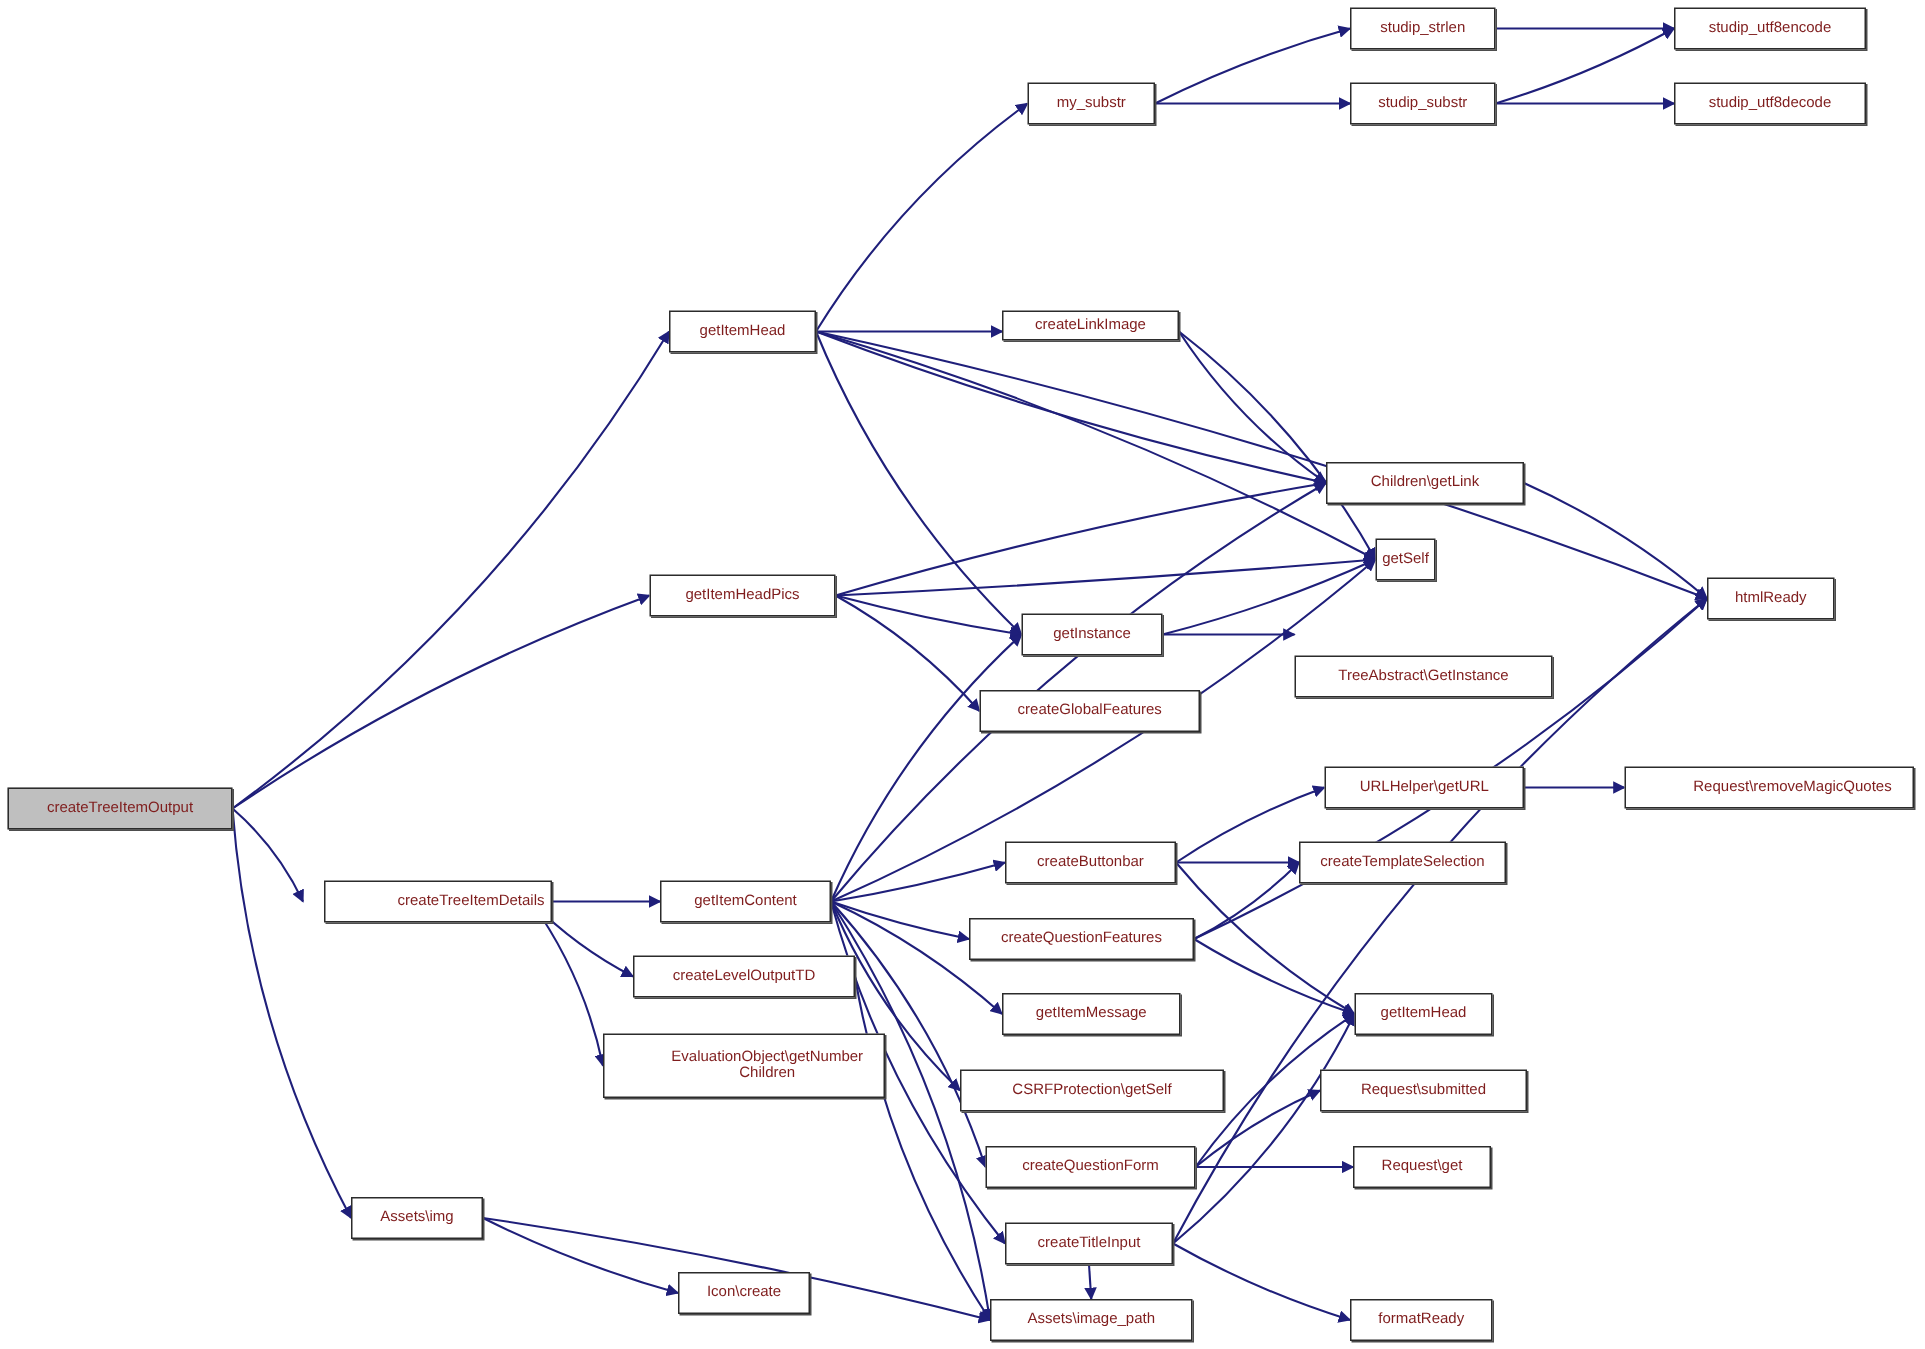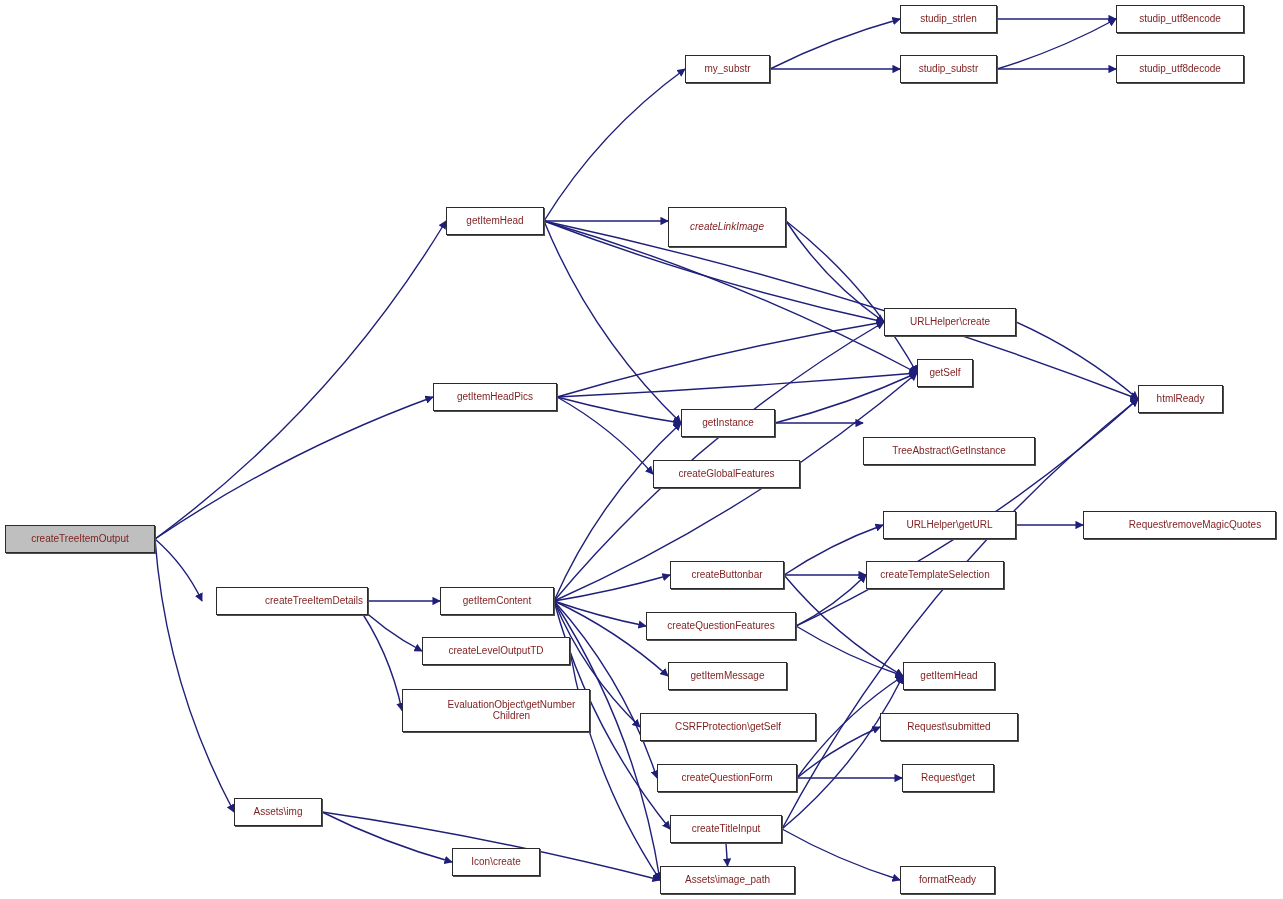--- a/index.html
+++ b/index.html
@@ -126,23 +126,23 @@
       <div class="node shadow" style="left: 422px; top: 637px; width: 148px; height: 28px;"><span>createLevelOutputTD</span></div>
       <div class="node shadow" style="left: 402px; top: 689px; width: 188px; height: 43px; padding-left: 31px;"><span>EvaluationObject\getNumber
 Children</span></div>
       <div class="node shadow" style="left: 234px; top: 798px; width: 88px; height: 28px;"><span>Assets\img</span></div>
       <div class="node shadow" style="left: 452px; top: 848px; width: 88px; height: 28px;"><span>Icon\create</span></div>
       <div class="node shadow" style="left: 685px; top: 55px; width: 85px; height: 28px;"><span>my_substr</span></div>
       <div class="node shadow" style="left: 900px; top: 5px; width: 97px; height: 28px;"><span>studip_strlen</span></div>
       <div class="node shadow" style="left: 900px; top: 55px; width: 97px; height: 28px;"><span>studip_substr</span></div>
       <div class="node shadow" style="left: 1116px; top: 5px; width: 128px; height: 28px;"><span>studip_utf8encode</span></div>
       <div class="node shadow" style="left: 1116px; top: 55px; width: 128px; height: 28px;"><span>studip_utf8decode</span></div>
-      <div class="node shadow" style="left: 668px; top: 207px; width: 118px; height: 40px; font-style: italic;"><span>createLinkImage</span></div>
-      <div class="node shadow" style="left: 884px; top: 308px; width: 132px; height: 28px;"><span>URLHelper\create</span></div>
-      <div class="node shadow" style="left: 917px; top: 359px; width: 56px; height: 28px;"><span>getSelf</span></div>
+      <div class="node shadow" style="left: 668px; top: 207px; width: 118px; height: 20px;"><span>createLinkImage</span></div>
+      <div class="node shadow" style="left: 884px; top: 308px; width: 132px; height: 28px;"><span>Children\getLink</span></div>
+      <div class="node shadow" style="left: 917px; top: 359px; width: 40px; height: 28px;"><span>getSelf</span></div>
       <div class="node shadow" style="left: 1138px; top: 385px; width: 85px; height: 28px;"><span>htmlReady</span></div>
       <div class="node shadow" style="left: 681px; top: 409px; width: 94px; height: 28px;"><span>getInstance</span></div>
       <div class="node shadow" style="left: 863px; top: 409px; width: 172px; height: 28px; margin-top: 28px;"><span>TreeAbstract\GetInstance</span></div>
       <div class="node shadow" style="left: 653px; top: 460px; width: 147px; height: 28px;"><span>createGlobalFeatures</span></div>
       <div class="node shadow" style="left: 883px; top: 511px; width: 133px; height: 28px;"><span>URLHelper\getURL</span></div>
       <div class="node shadow" style="left: 1083px; top: 511px; width: 193px; height: 28px; padding-left: 31px;"><span>Request\removeMagicQuotes</span></div>
       <div class="node shadow" style="left: 670px; top: 561px; width: 114px; height: 28px;"><span>createButtonbar</span></div>
       <div class="node shadow" style="left: 866px; top: 561px; width: 138px; height: 28px;"><span>createTemplateSelection</span></div>
       <div class="node shadow" style="left: 646px; top: 612px; width: 150px; height: 28px;"><span>createQuestionFeatures</span></div>
       <div class="node shadow" style="left: 668px; top: 662px; width: 119px; height: 28px;"><span>getItemMessage</span></div>

